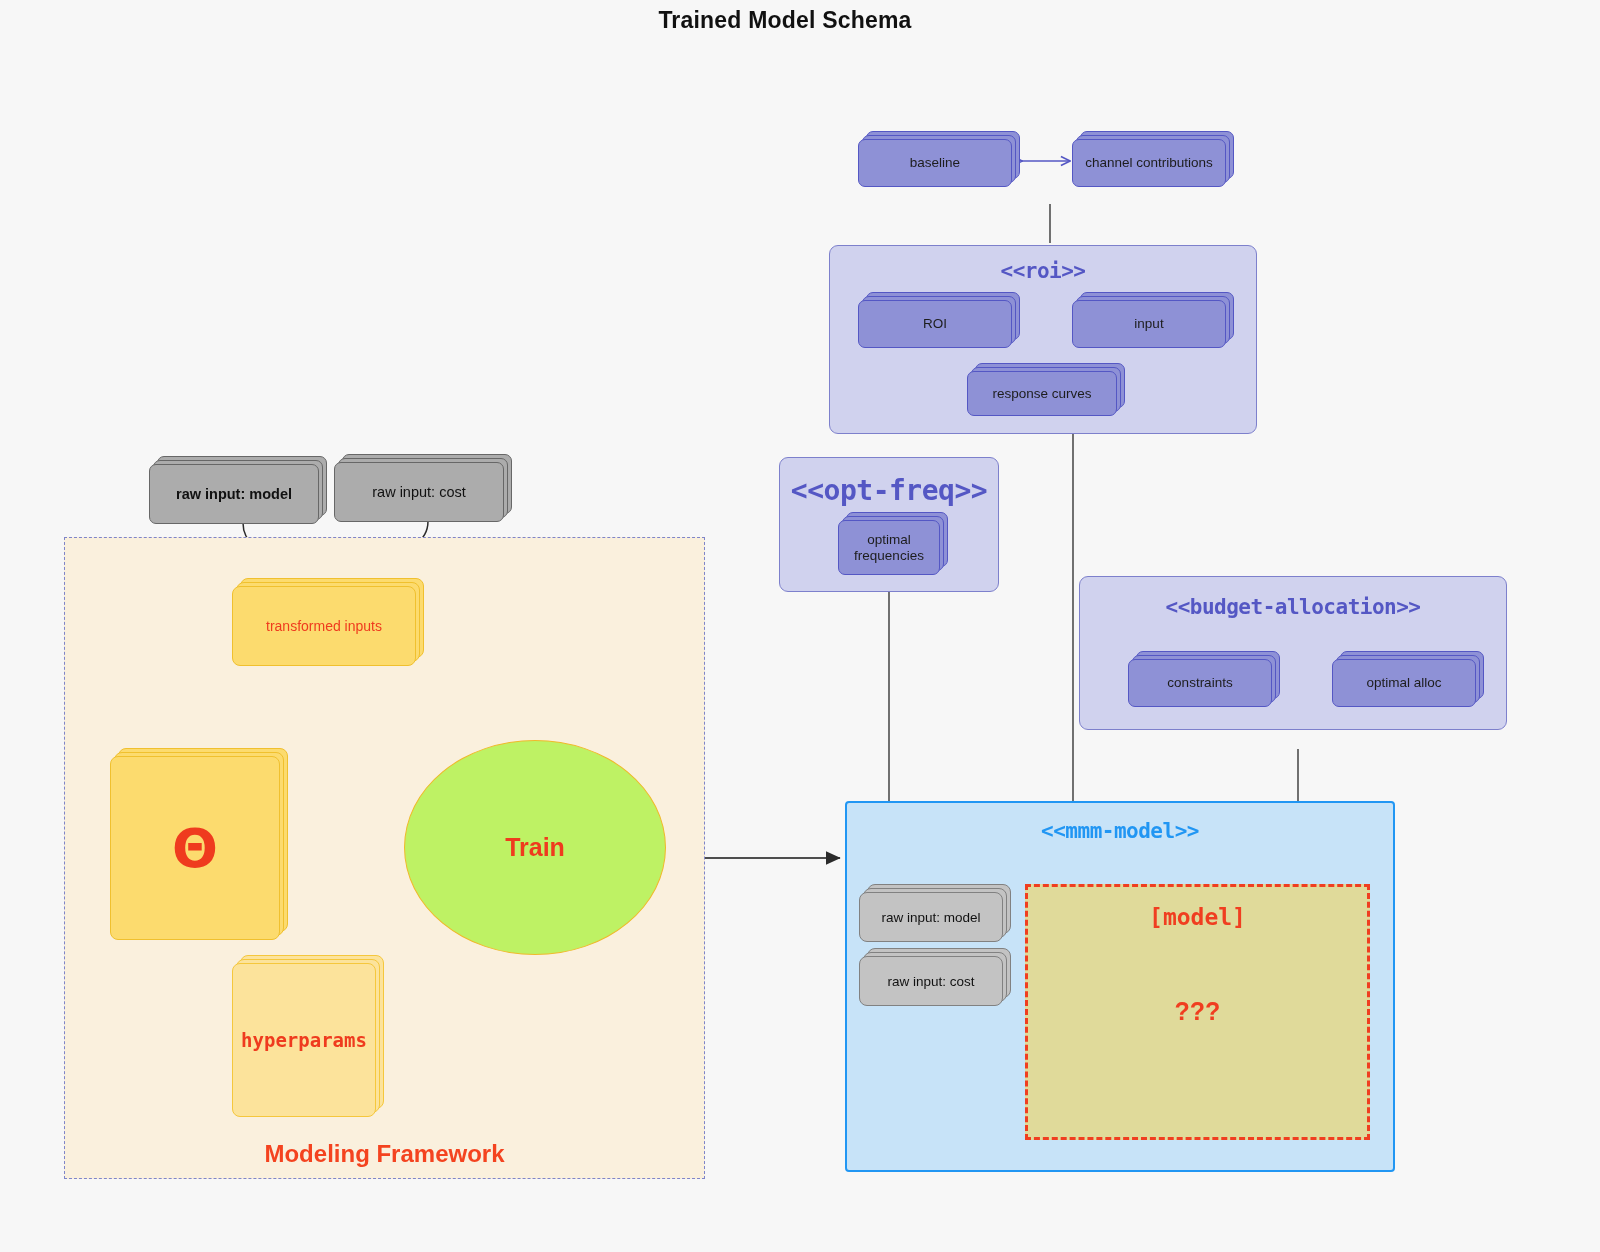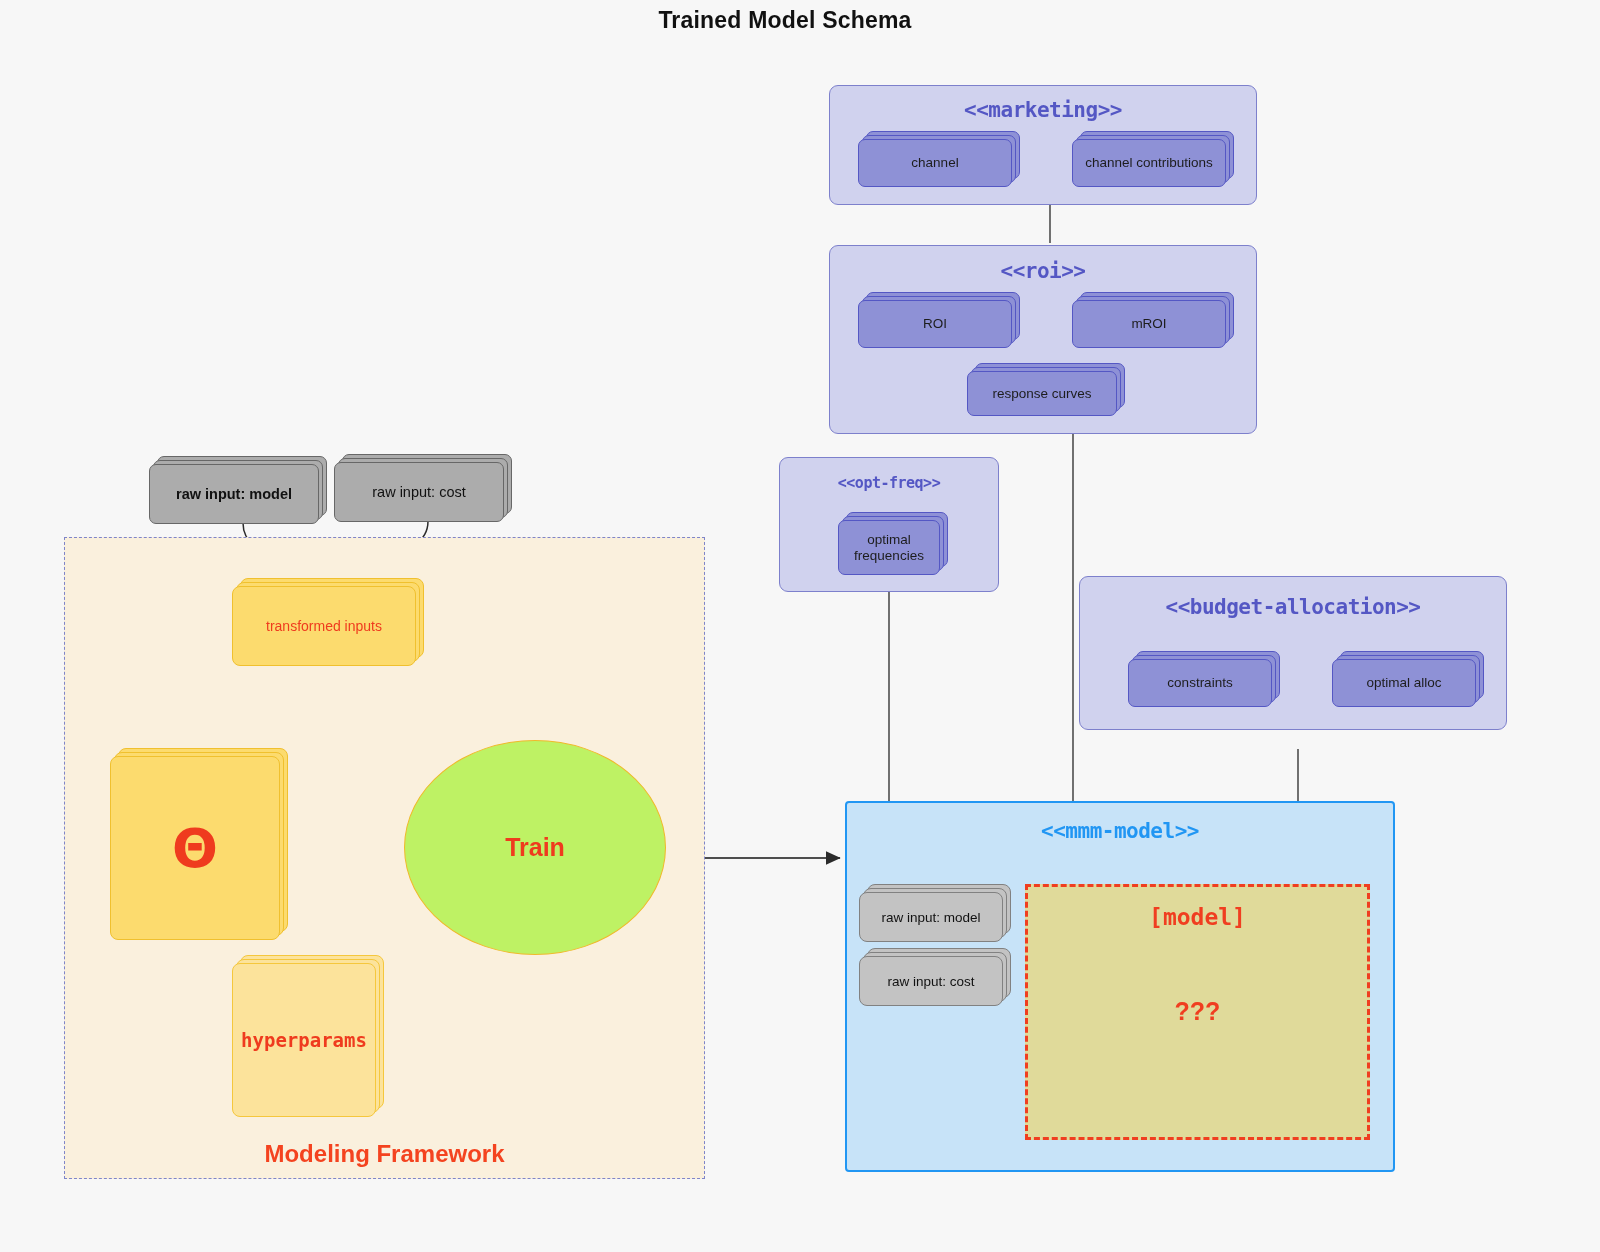--- a/index.html
+++ b/index.html
@@ -261,55 +261,52 @@
       <path d="M381,1037 C470,1037 520,1005 534,956" marker-end="url(#arrRed)"></path>
     </g>
 
     <g stroke="#4e4e4e" stroke-width="1.8" fill="none">
       <path d="M705,858 L840,858" marker-end="url(#arrBlack)"></path>
     </g>
   </svg>
 
   <div class="page-title">Trained Model Schema</div>
 
-  <div class="pkg" style="left:829px; top:85px; width:428px; height:120px;">
-    <div class="pkg-title" style="top:12px; font-size:21px;">&lt;&lt;marketing&gt;&gt;</div>
-  </div>
   <div class="stackbox purple" style="left:858px; top:131px; width:162px; height:56px;">
     <div class="sheet back2" style="width:154px;height:48px;"></div>
     <div class="sheet back1" style="width:154px;height:48px;"></div>
-    <div class="sheet front" style="width:154px;height:48px;">channel</div>
+    <div class="sheet front" style="width:154px;height:48px;">baseline</div>
   </div>
   <div class="stackbox purple" style="left:1072px; top:131px; width:162px; height:56px;">
     <div class="sheet back2" style="width:154px;height:48px;"></div>
     <div class="sheet back1" style="width:154px;height:48px;"></div>
     <div class="sheet front" style="width:154px;height:48px;">channel contributions</div>
   </div>
 
   <div class="pkg" style="left:829px; top:245px; width:428px; height:189px;">
     <div class="pkg-title" style="top:13px; font-size:21px;">&lt;&lt;roi&gt;&gt;</div>
   </div>
   <div class="stackbox purple" style="left:858px; top:292px; width:162px; height:56px;">
     <div class="sheet back2" style="width:154px;height:48px;"></div>
     <div class="sheet back1" style="width:154px;height:48px;"></div>
     <div class="sheet front" style="width:154px;height:48px;">ROI</div>
   </div>
   <div class="stackbox purple" style="left:1072px; top:292px; width:162px; height:56px;">
     <div class="sheet back2" style="width:154px;height:48px;"></div>
     <div class="sheet back1" style="width:154px;height:48px;"></div>
-    <div class="sheet front" style="width:154px;height:48px;">mROI</div>
+    <div class="sheet front" style="width:154px;height:48px;">input</div>
   </div>
   <div class="stackbox purple" style="left:967px; top:363px; width:158px; height:56px;">
     <div class="sheet back2" style="width:150px;height:45px;"></div>
     <div class="sheet back1" style="width:150px;height:45px;"></div>
     <div class="sheet front" style="width:150px;height:45px;">response curves</div>
   </div>
 
   <div class="pkg" style="left:779px; top:457px; width:220px; height:135px;">
-    <div class="pkg-title" style="top:16px; font-size:15px;">&lt;&lt;opt-freq&gt;&gt;</div>
+    <div class="pkg-title" style="top:16px; font-size:28px;">&lt;&lt;opt-freq&gt;&gt;</div>
   </div>
   <div class="stackbox purple" style="left:838px; top:512px; width:110px; height:63px;">
     <div class="sheet back2" style="width:102px;height:55px;"></div>
     <div class="sheet back1" style="width:102px;height:55px;"></div>
     <div class="sheet front" style="width:102px;height:55px;">optimal frequencies</div>
   </div>
 
   <div class="pkg" style="left:1079px; top:576px; width:428px; height:154px;">
     <div class="pkg-title" style="top:18px; font-size:21px;">&lt;&lt;budget-allocation&gt;&gt;</div>
   </div>

